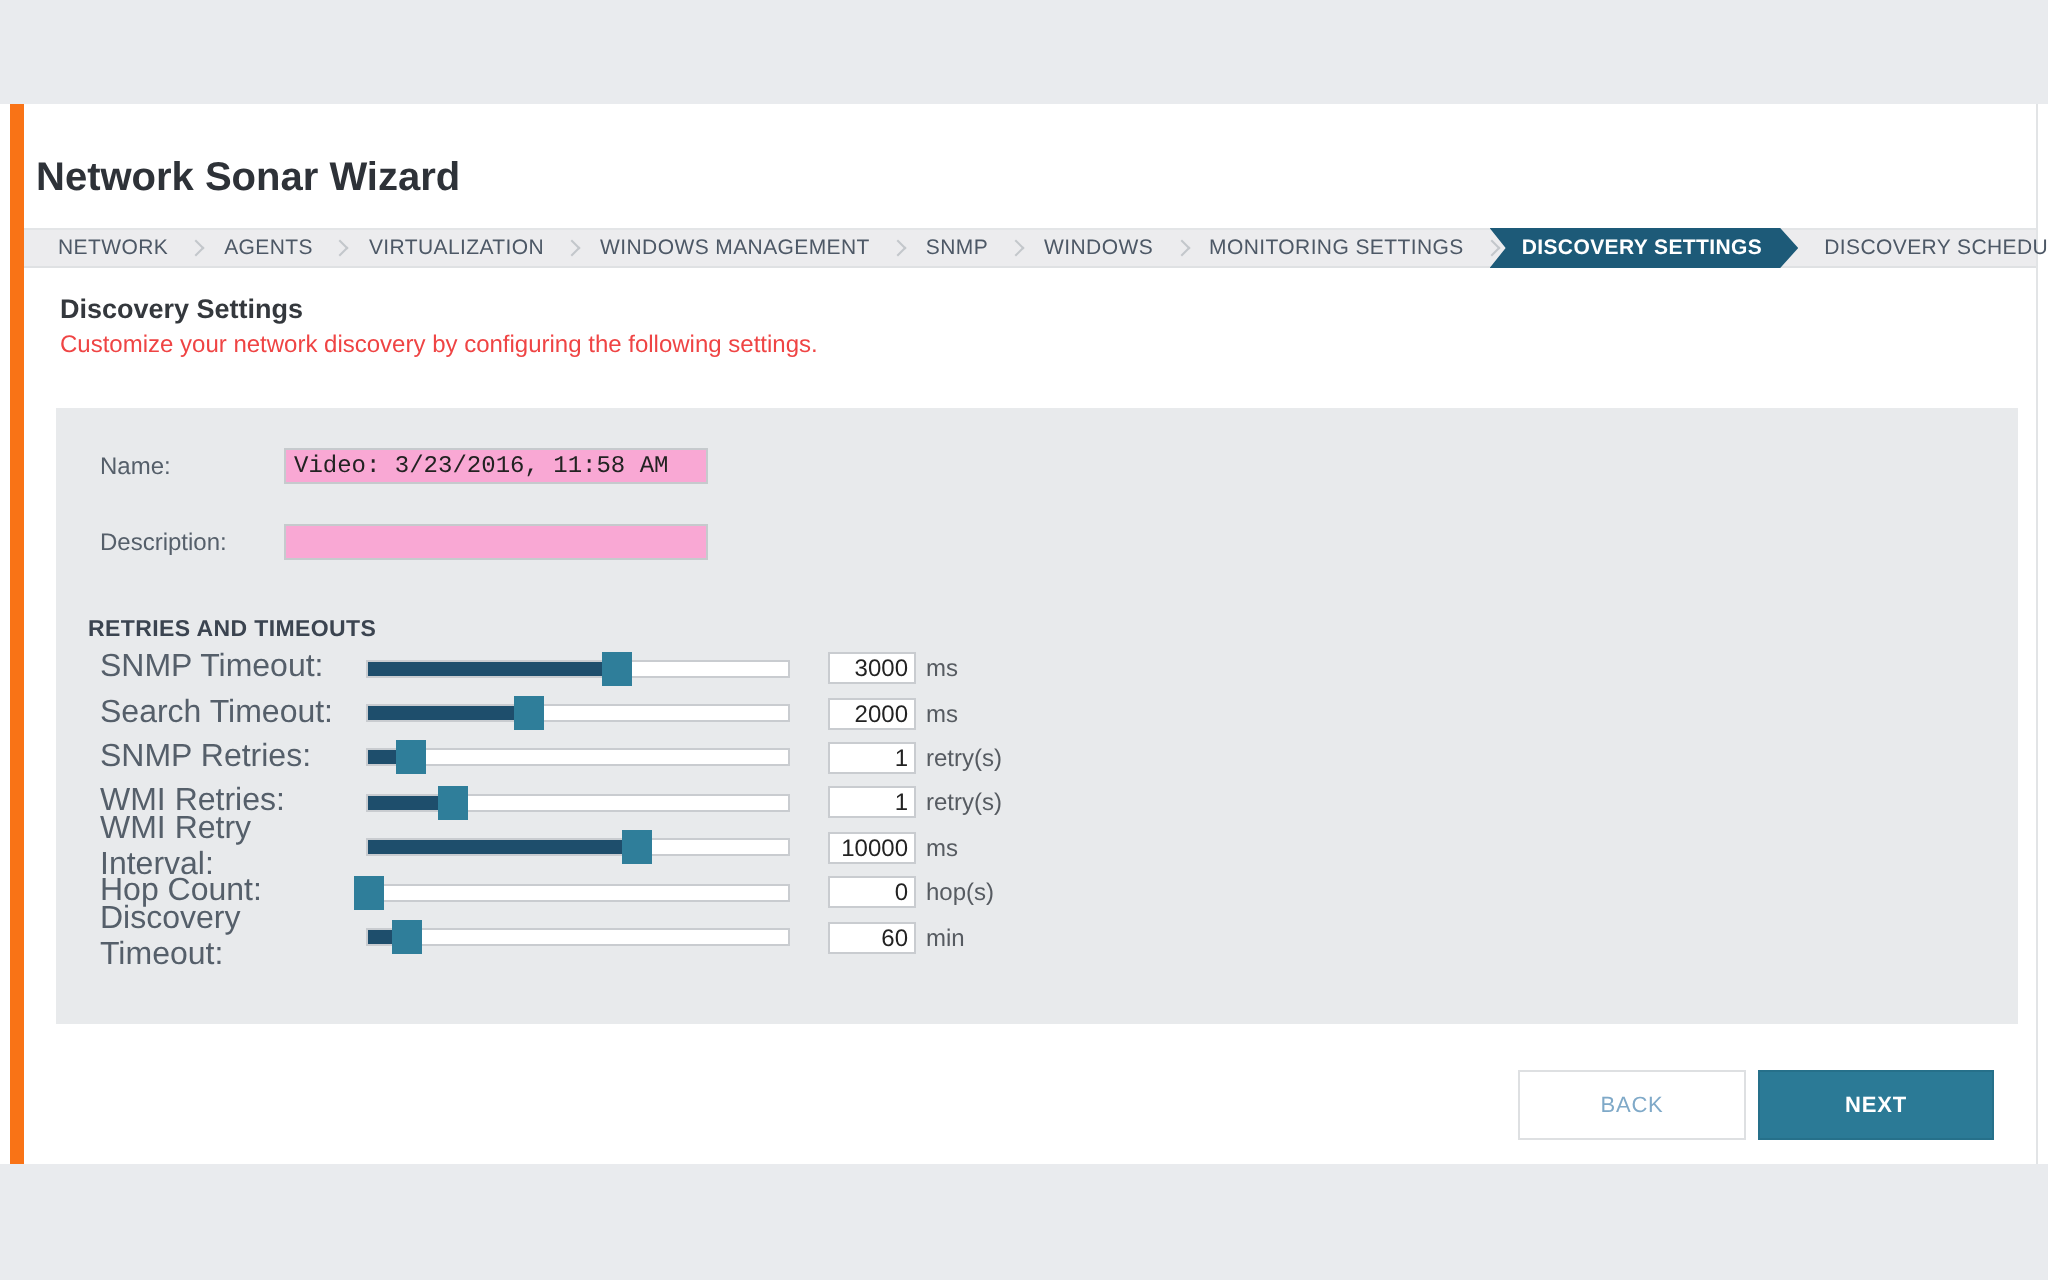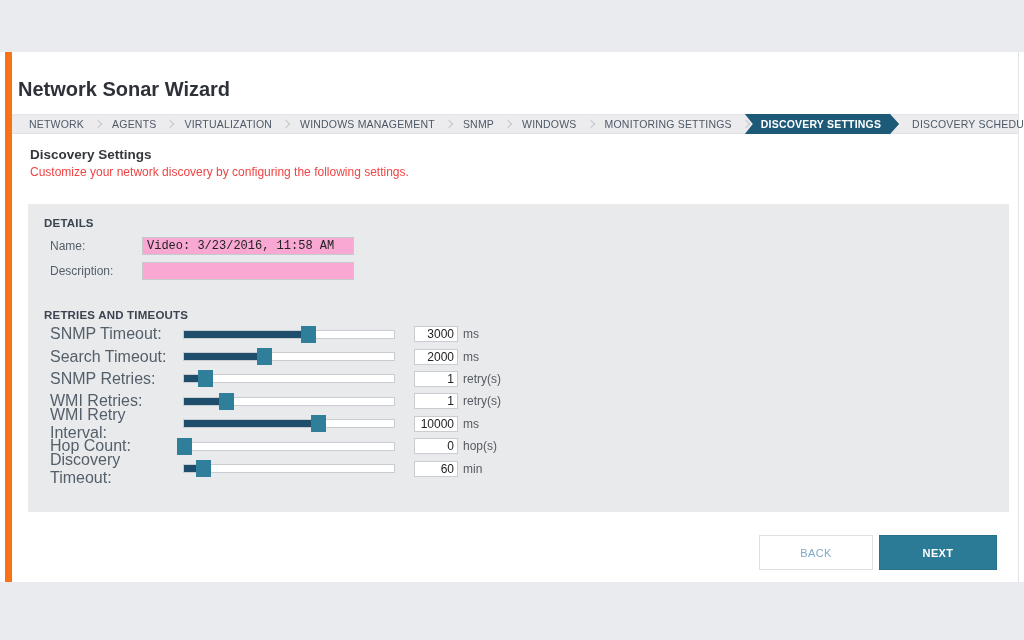--- a/index.html
+++ b/index.html
@@ -87,21 +87,21 @@
     font-size: 11.5px;
     line-height: 13px;
     font-weight: bold;
     color: #3b4450;
     letter-spacing: 0.2px;
   }
   .field-row {
     display: flex;
     align-items: center;
     height: 22px;
-    margin-top: 3px;
+    margin-top: 16px;
   }
   .field-row:first-of-type { margin-top: 5px; }
   .field-row label {
     width: 98px;
     padding-left: 6px;
     font-size: 12px;
     color: #555f6a;
   }
   .text-input {
     width: 212px;
@@ -219,21 +219,20 @@
       <span class="crumb" data-name="breadcrumb-step-monitoring-settings">MONITORING SETTINGS</span>
       <span class="chev" data-name="chevron-right-icon"></span>
       <span class="crumb active" data-name="breadcrumb-step-discovery-settings">DISCOVERY SETTINGS</span>
       <span class="crumb" data-name="breadcrumb-step-discovery-scheduling">DISCOVERY SCHEDULING</span>
     </div>
 
   <h2 data-name="section-heading">Discovery Settings</h2>
   <p class="subtitle" data-name="section-subtitle">Customize your network discovery by configuring the following settings.</p>
 
   <div class="panel" data-name="settings-panel">
-    <h3 data-name="details-header">DETAILS</h3>
 
     <div class="field-row" data-name="name-field-row">
       <label data-name="name-label">Name:</label>
       <input class="text-input" type="text" data-name="name-input" value="Video: 3/23/2016, 11:58 AM" style="">
     </div>
     <div class="field-row" data-name="description-field-row">
       <label data-name="description-label">Description:</label>
       <input class="text-input" type="text" data-name="description-input" value="" style="">
     </div>
 

